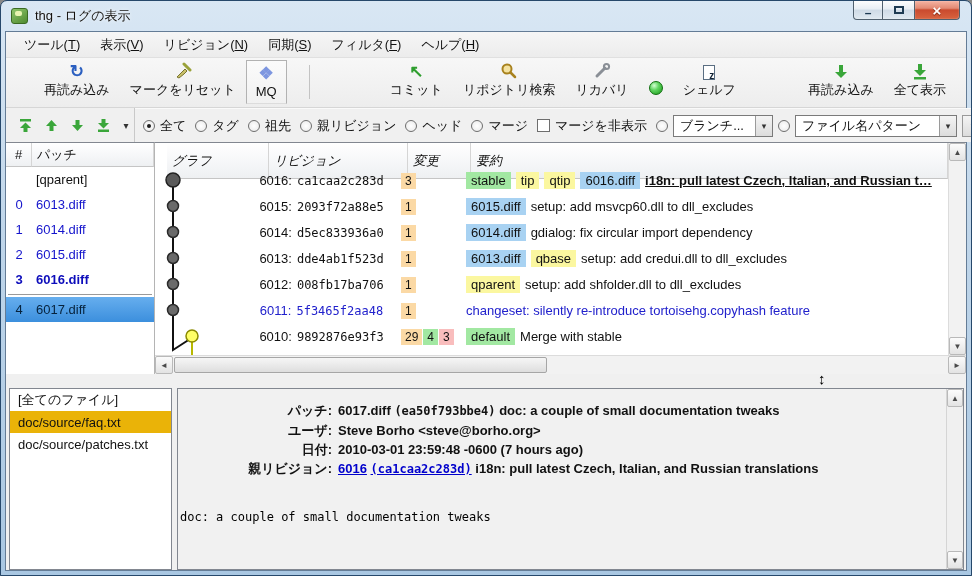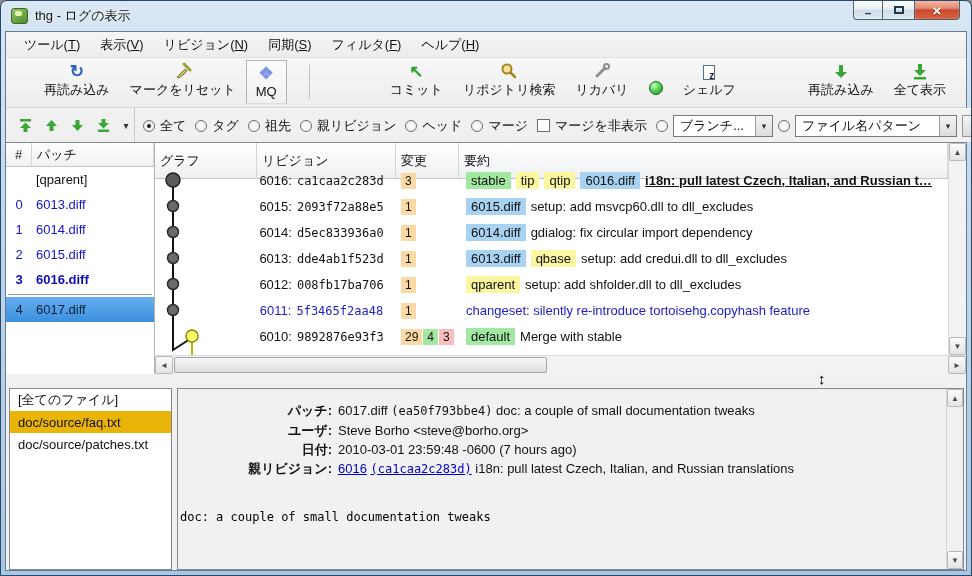--- a/index.html
+++ b/index.html
@@ -78,21 +78,21 @@
   .prow .pidx { width:26px; text-align:center; color:#1414cc; flex:none; }
   .prow .pname { padding-left:4px; color:#1414cc; }
   .prow.qparent .pname { color:#111; }
   .prow.bold .pidx, .prow.bold .pname { font-weight:bold; color:#0d0dbb; }
   .prow.selected { background:linear-gradient(180deg,#66aeee,#3c8fdd); }
   .prow.selected .pidx, .prow.selected .pname { color:#06223c; }
   .patch-sep { height:1px; background:#9a9a9a; margin:2px 2px; }
 
   
   .log-panel { flex:1; position:relative; background:#fff; border-top:1px solid #828790; }
-  .lhead { position:absolute; left:0; right:18px; top:0; height:36px; display:flex; }
+  .lhead { position:absolute; left:12px; right:18px; top:0; height:36px; display:flex;font-style:italic; }
   .lhead .h-graph { width:102px; }
   .lhead .h-rev { width:139px; }
   .lhead .h-chg { width:63px; }
   .lhead .h-sum { flex:1; }
   .lbody { position:absolute; left:0; right:18px; top:24px; bottom:19px; overflow:hidden; }
   .lrow { height:26px; display:flex; align-items:center; padding-left:102px; }
   .c-rev { width:139px; text-align:center; padding-right:10px; font-size:13px; color:#111; white-space:nowrap; }
   .c-rev .rhash { font-family:"DejaVu Sans Mono", monospace; font-size:12px; margin-left:5px; }
   .c-chg { width:63px; padding-left:5px; white-space:nowrap; }
   .cnt { display:inline-block; padding:1px 4px; font-size:12px; color:#111; margin-right:1px; }
@@ -122,21 +122,21 @@
   .resize-cursor { position:absolute; left:812px; top:-4px; font-size:15px; font-weight:bold; color:#000; line-height:18px; }
 
   
   .bottom { height:186px; display:flex; padding:2px 2px 2px 3px; }
   .file-panel { width:163px; background:#fff; border:1px solid #828790; font-size:13px; }
   .frow { height:22px; display:flex; align-items:center; padding-left:8px; color:#111; white-space:nowrap; }
   .frow.hl { background:#eab308; }
   .details-panel { flex:1; margin-left:5px; background:#f1f1f1; border:1px solid #828790; position:relative; padding:12px 20px 0 2px; overflow:hidden; }
   .drow { display:flex; font-size:13px; line-height:19px; }
   .dlabel { width:158px; text-align:right; font-weight:bold; color:#111; padding-right:6px; flex:none; }
-  .dvalue { color:#111; white-space:nowrap; }
+  .dvalue { color:#111; white-space:nowrap;font-weight:bold; }
   .dvalue .mono { font-family:"DejaVu Sans Mono", monospace; font-size:12px; }
   .dvalue .badge { margin-right:0; }
   .link { color:#0000cc; text-decoration:underline; }
   .diff-block { font-family:"DejaVu Sans Mono", monospace; font-size:12px; line-height:13.5px; color:#000; margin-top:5px; white-space:pre; }
   .diff-msg { margin-bottom:14px; }
   .dvscroll { position:absolute; right:0; top:0; bottom:0; width:17px; background:#f0f0f0; border-left:1px solid #d5d5d5; }
 
   svg { display:block; }
 </style>
 </head>

